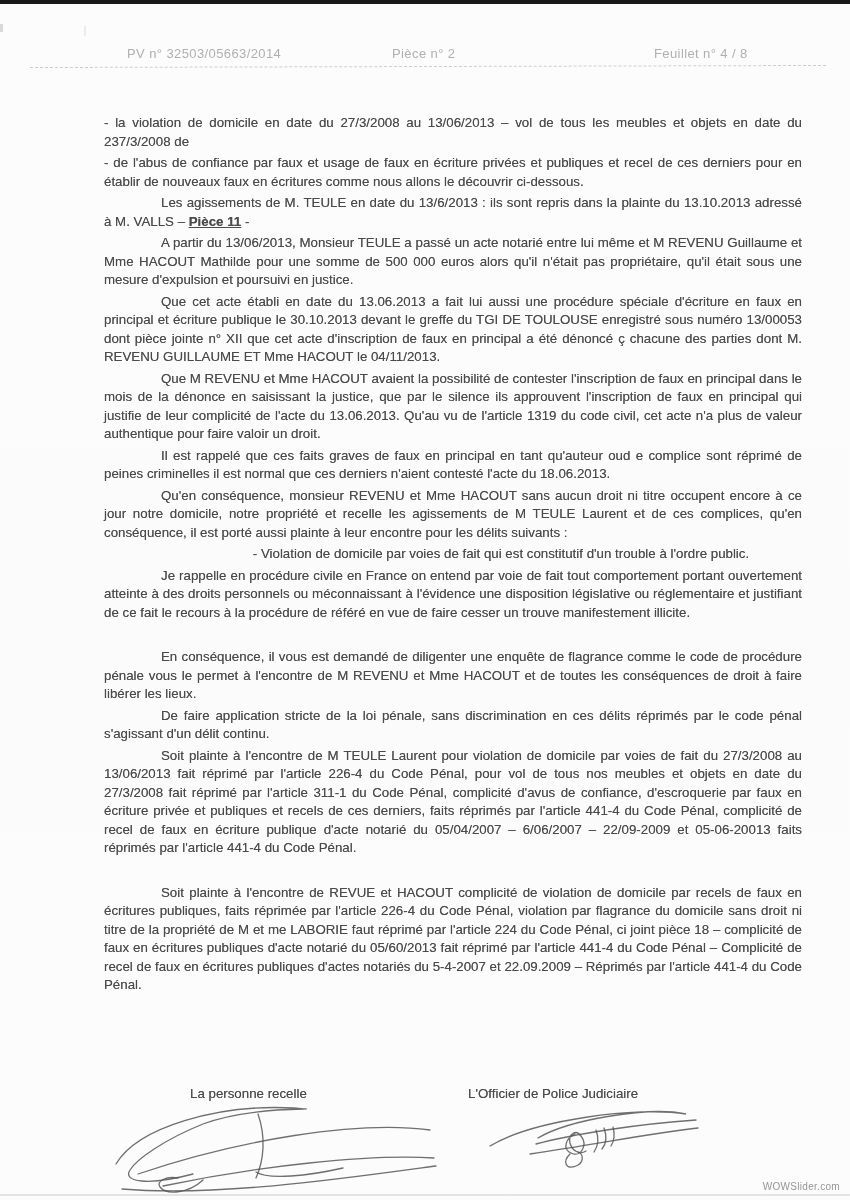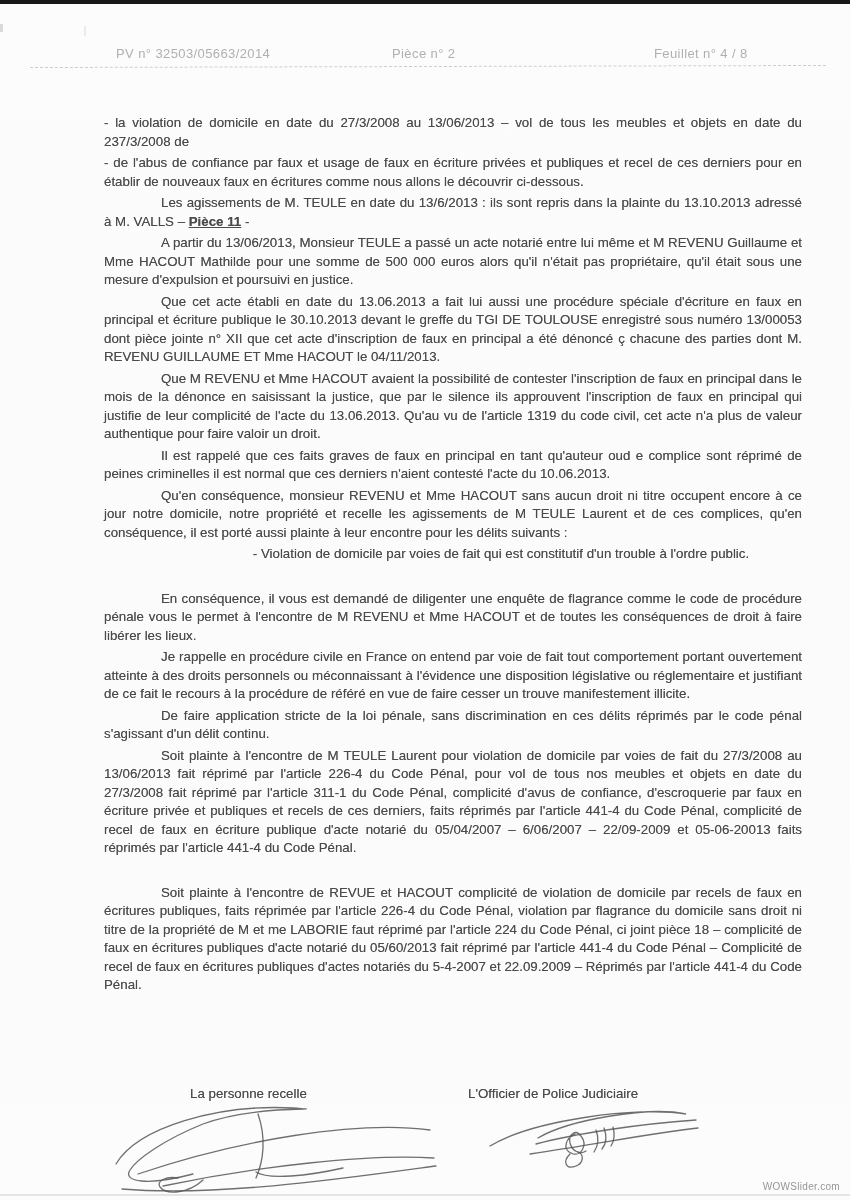--- a/index.html
+++ b/index.html
@@ -15,21 +15,21 @@
   }
   .top-bar {
     position: absolute; top: 0; left: 0; right: 0; height: 4px;
     background: #181818;
   }
   .scan-header {
     position: absolute; top: 46px; left: 0; right: 0; height: 22px;
     color: #b0b0b0; font-size: 13px; letter-spacing: .4px;
   }
   .scan-header .hitem { position: absolute; white-space: nowrap; }
-  .hitem.pv { left: 116px; }
+  .hitem.pv { left: 127px; }
   .hitem.piece { left: 392px; }
   .hitem.feuillet { left: 654px; text-align: right; }
   .header-rule {
     position: absolute; top: 66px; left: 30px; right: 24px; height: 0;
     border-bottom: 1px dashed #cdcdcd;
     transform: rotate(-0.15deg);
   }
   .doc-body {
     position: absolute; top: 114px; left: 104px; width: 698px;
     font-size: 13.3px; line-height: 18.5px;
@@ -82,25 +82,25 @@
   </div>
   <div class="header-rule"></div>
 
   <div class="doc-body">
       <p class="hanging"><span>- la violation de domicile en date du 27/3/2008 au 13/06/2013 – vol de tous les meubles et objets en date du 237/3/2008 de</span></p>
       <p class="hanging"><span>- de l'abus de confiance par faux et usage de faux en écriture privées et publiques et recel de ces derniers pour en établir de nouveaux faux en écritures comme nous allons le découvrir ci-dessous.</span></p>
       <p class="indent"><span>Les agissements de M. TEULE en date du 13/6/2013 : ils sont repris dans la plainte du 13.10.2013 adressé à M. VALLS – </span><span class="em">Pièce 11</span><span> -</span></p>
       <p class="indent gap-md"><span>A partir du 13/06/2013, Monsieur TEULE a passé un acte notarié entre lui même et M REVENU Guillaume et Mme HACOUT Mathilde pour une somme de 500 000 euros alors qu'il n'était pas propriétaire, qu'il était sous une mesure d'expulsion et poursuivi en justice.</span></p>
       <p class="indent"><span>Que cet acte établi en date du 13.06.2013 a fait lui aussi une procédure spéciale d'écriture en faux en principal et écriture publique le 30.10.2013 devant le greffe du TGI DE TOULOUSE enregistré sous numéro 13/00053 dont pièce jointe n° XII que cet acte d'inscription de faux en principal a été dénoncé ç chacune des parties dont M. REVENU GUILLAUME ET Mme HACOUT le 04/11/2013.</span></p>
       <p class="indent"><span>Que M REVENU et Mme HACOUT avaient la possibilité de contester l'inscription de faux en principal dans le mois de la dénonce en saisissant la justice, que par le silence ils approuvent l'inscription de faux en principal qui justifie de leur complicité de l'acte du 13.06.2013. Qu'au vu de l'article 1319 du code civil, cet acte n'a plus de valeur authentique pour faire valoir un droit.</span></p>
-      <p class="indent"><span>Il est rappelé que ces faits graves de faux en principal en tant qu'auteur oud e complice sont réprimé de peines criminelles il est normal que ces derniers n'aient contesté l'acte du 10.06.2013.</span></p>
+      <p class="indent"><span>Il est rappelé que ces faits graves de faux en principal en tant qu'auteur oud e complice sont réprimé de peines criminelles il est normal que ces derniers n'aient contesté l'acte du 18.06.2013.</span></p>
       <p class="indent"><span>Qu'en conséquence, monsieur REVENU et Mme HACOUT sans aucun droit ni titre occupent encore à ce jour notre domicile, notre propriété et recelle les agissements de M TEULE Laurent et de ces complices, qu'en conséquence, il est porté aussi plainte à leur encontre pour les délits suivants :</span></p>
       <p class="sub"><span>- Violation de domicile par voies de fait qui est constitutif d'un trouble à l'ordre public.</span></p>
+      <p class="indent"><span>Je rappelle en procédure civile en France on entend par voie de fait tout comportement portant ouvertement atteinte à des droits personnels ou méconnaissant à l'évidence une disposition législative ou réglementaire et justifiant de ce fait le recours à la procédure de référé en vue de faire cesser un trouve manifestement illicite.</span></p>
       <p class="indent gap-lg"><span>En conséquence, il vous est demandé de diligenter une enquête de flagrance comme le code de procédure pénale vous le permet à l'encontre de M REVENU et Mme HACOUT et de toutes les conséquences de droit à faire libérer les lieux.</span></p>
-      <p class="indent"><span>Je rappelle en procédure civile en France on entend par voie de fait tout comportement portant ouvertement atteinte à des droits personnels ou méconnaissant à l'évidence une disposition législative ou réglementaire et justifiant de ce fait le recours à la procédure de référé en vue de faire cesser un trouve manifestement illicite.</span></p>
       <p class="indent"><span>De faire application stricte de la loi pénale, sans discrimination en ces délits réprimés par le code pénal s'agissant d'un délit continu.</span></p>
       <p class="indent"><span>Soit plainte à l'encontre de M TEULE Laurent pour violation de domicile par voies de fait du 27/3/2008 au 13/06/2013 fait réprimé par l'article 226-4 du Code Pénal, pour vol de tous nos meubles et objets en date du 27/3/2008 fait réprimé par l'article 311-1 du Code Pénal, complicité d'avus de confiance, d'escroquerie par faux en écriture privée et publiques et recels de ces derniers, faits réprimés par l'article 441-4 du Code Pénal, complicité de recel de faux en écriture publique d'acte notarié du 05/04/2007 – 6/06/2007 – 22/09-2009 et 05-06-20013 faits réprimés par l'article 441-4 du Code Pénal.</span></p>
       <p class="indent gap-lg"><span>Soit plainte à l'encontre de REVUE et HACOUT complicité de violation de domicile par recels de faux en écritures publiques, faits réprimée par l'article 226-4 du Code Pénal, violation par flagrance du domicile sans droit ni titre de la propriété de M et me LABORIE faut réprimé par l'article 224 du Code Pénal, ci joint pièce 18 – complicité de faux en écritures publiques d'acte notarié du 05/60/2013 fait réprimé par l'article 441-4 du Code Pénal – Complicité de recel de faux en écritures publiques d'actes notariés du 5-4-2007 et 22.09.2009 – Réprimés par l'article 441-4 du Code Pénal.</span></p>
     </div>
 
   <div class="signature-section">
     <span class="sig-label left">La personne recelle</span>
     <span class="sig-label right">L'Officier de Police Judiciaire</span>
 
     <svg class="sig-svg left" width="330" height="92" viewBox="0 0 330 92">

